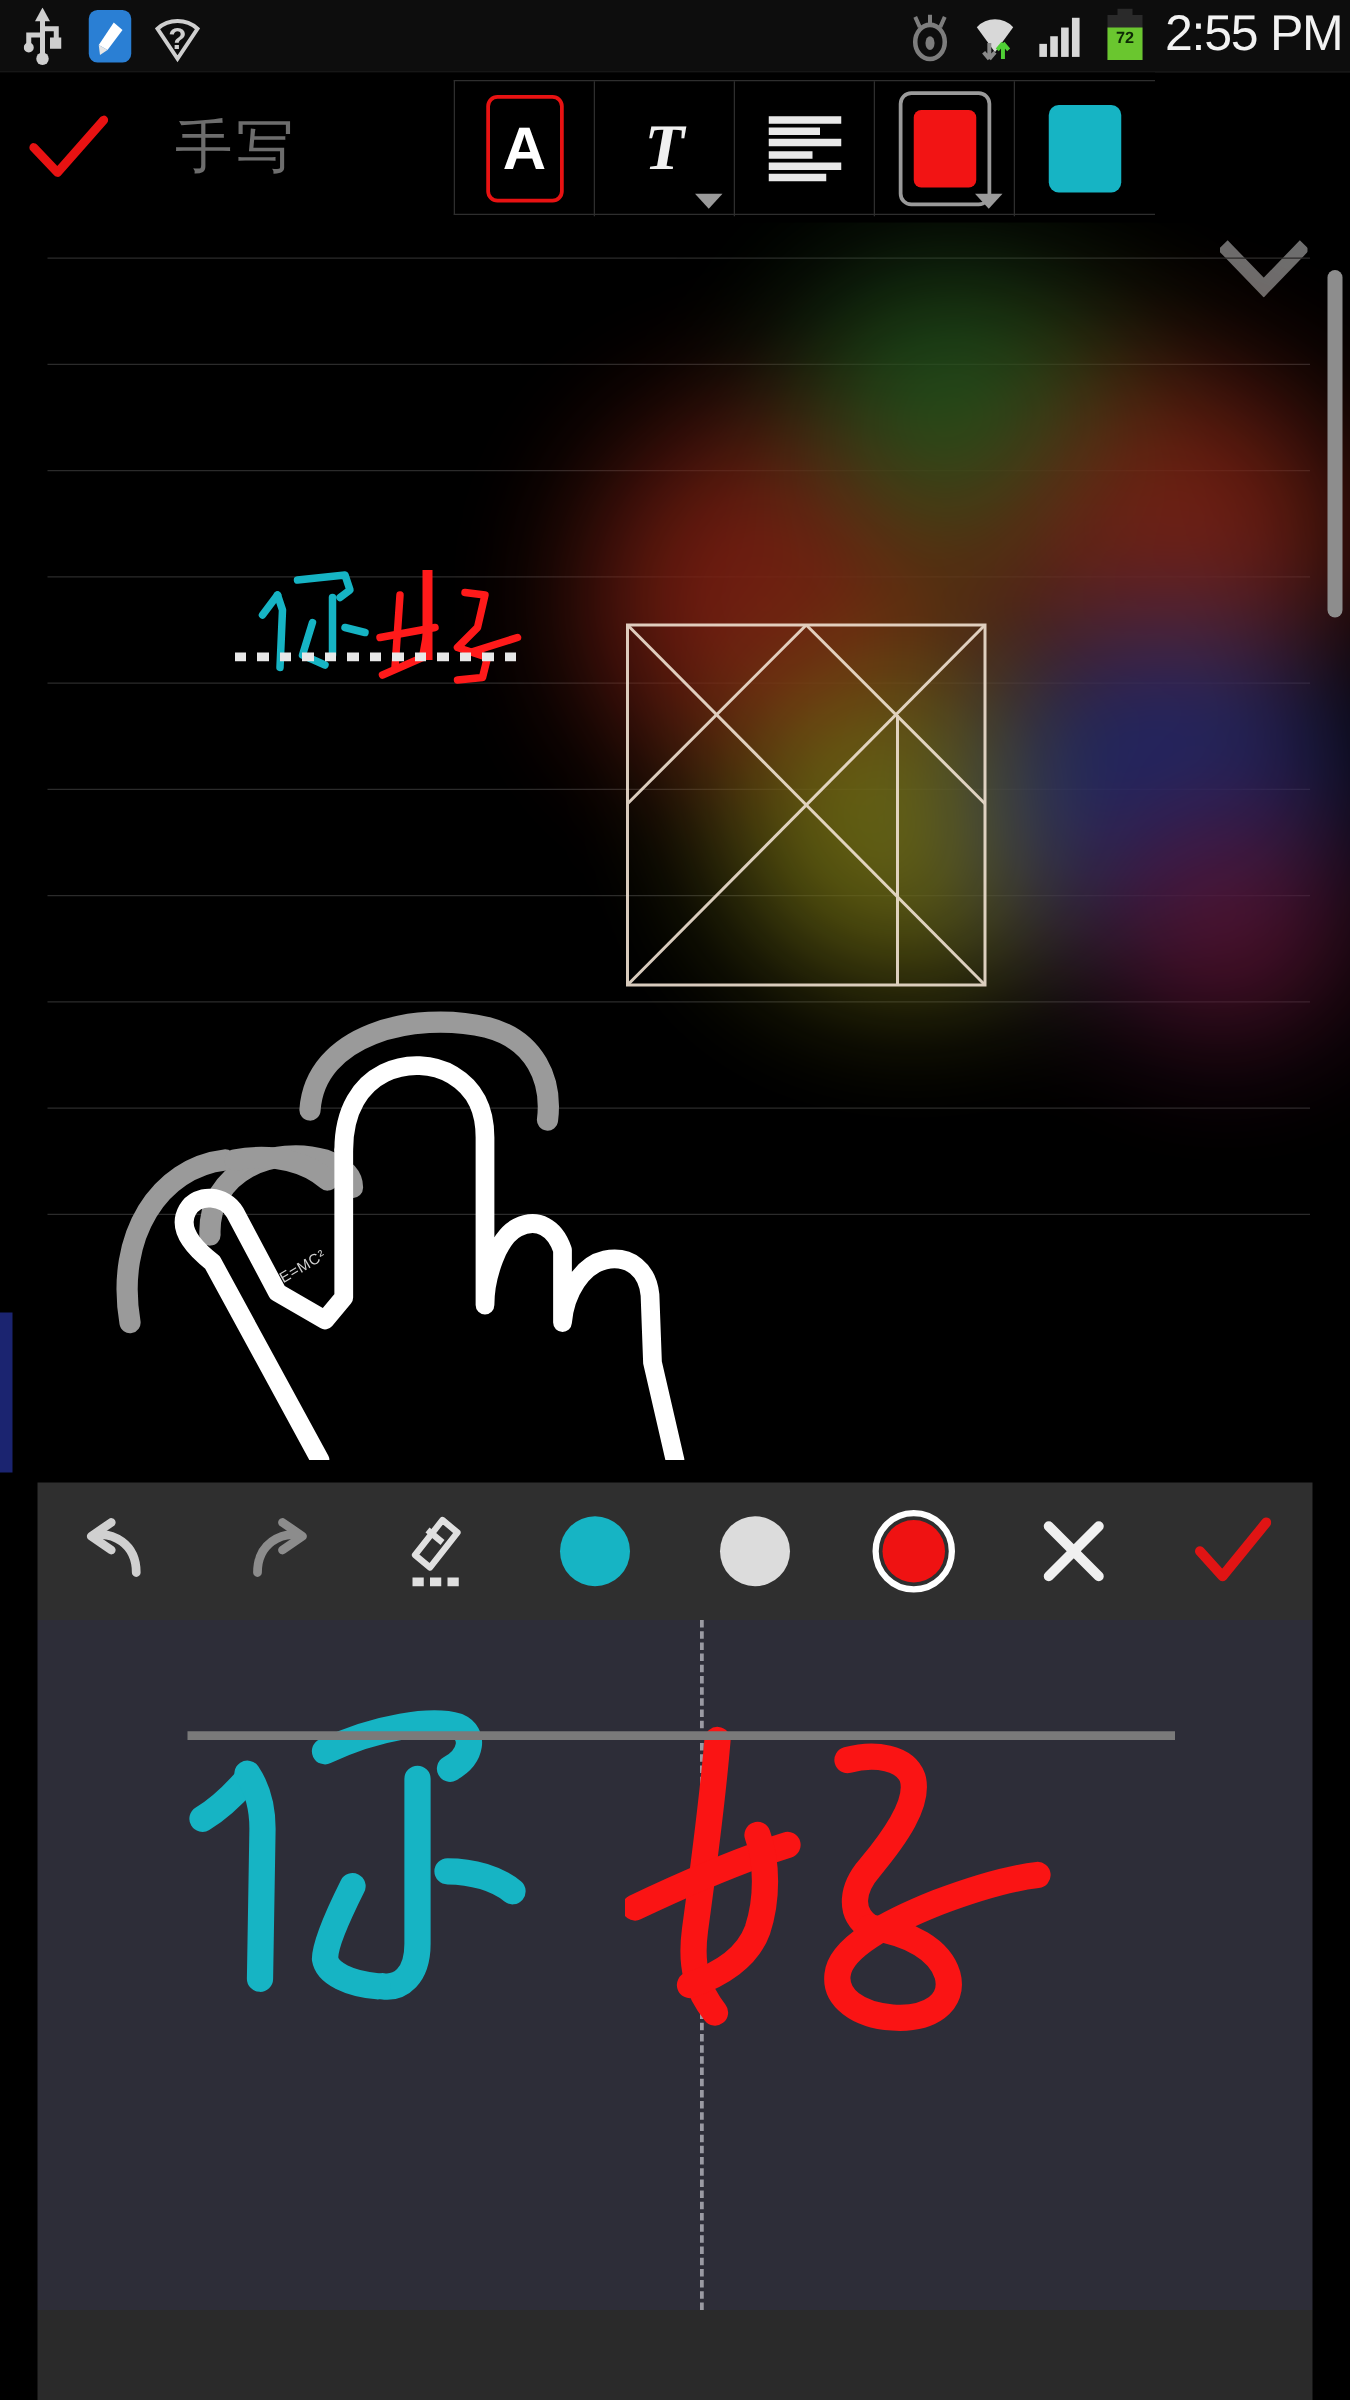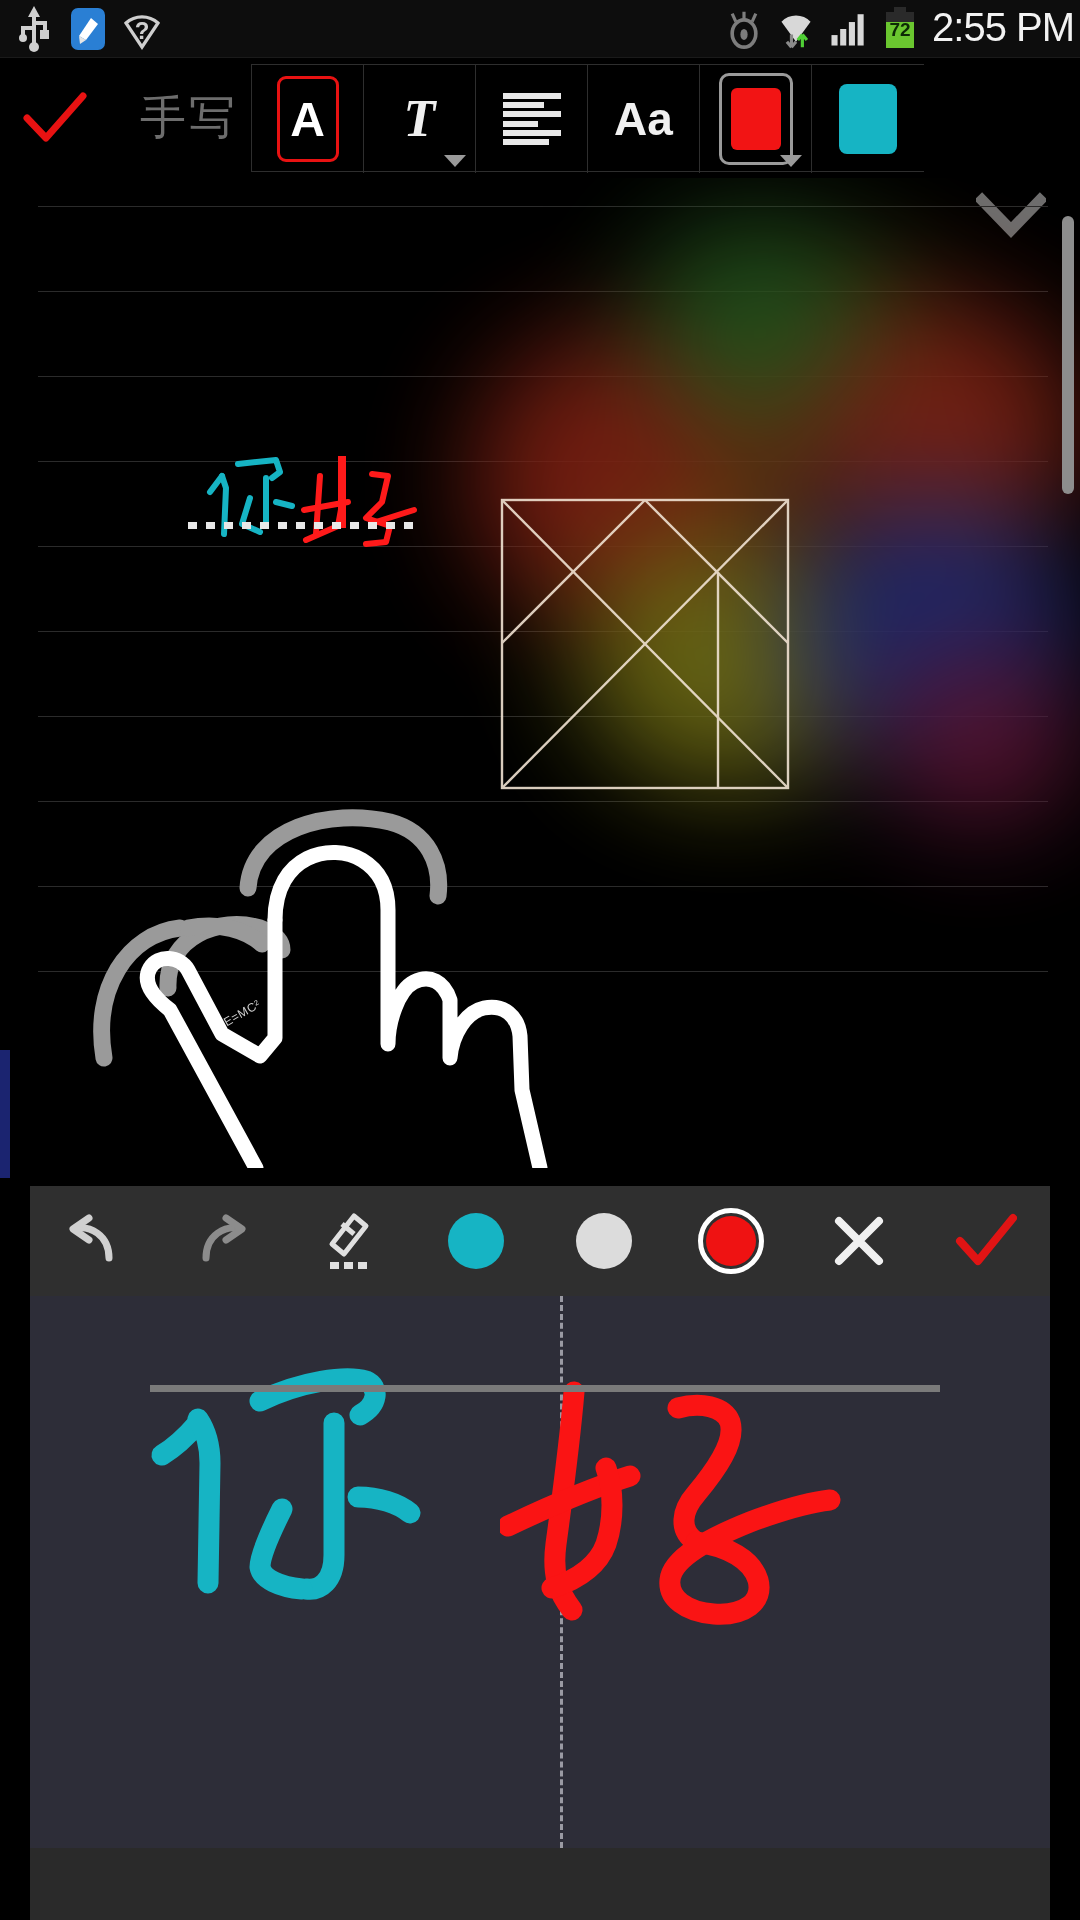--- a/index.html
+++ b/index.html
@@ -15,21 +15,21 @@
   .sb-left{ display:flex; align-items:center; gap:14px; padding-left:14px; }
   .sb-right{ margin-left:auto; display:flex; align-items:center; gap:12px; padding-right:6px; }
   .sb-icon{ width:40px; height:44px; display:flex; align-items:center; justify-content:center; }
   .sb-icon svg{ display:block; }
   .sb-clock{ color:#f2f2f2; font-size:40px; letter-spacing:-1px; font-weight:400; line-height:1;
              padding-bottom:3px; }
   .batt-wrap{ position:relative; width:40px; height:46px; display:flex; align-items:center; justify-content:center; }
   .batt-body{ position:absolute; left:6px; top:6px; width:28px; height:36px; background:#2a2a2a; }
   .batt-fill{ position:absolute; left:6px; bottom:4px; width:28px; height:26px; background:#6ac62f; }
   .batt-cap{ position:absolute; left:14px; top:1px; width:12px; height:5px; background:#2a2a2a; }
-  .batt-num{ position:relative; z-index:3; color:#0d2a05; font-size:19px; font-weight:bold; line-height:1;
+  .batt-num{ position:relative; z-index:3; color:#0d2a05; font-size:13px; font-weight:bold; line-height:1;
              margin-top:2px; }
 
   
   #top-toolbar{
     position:absolute; left:0; top:58px; width:924px; height:120px;
     background:#000; display:flex; align-items:center;
   }
   #confirm-top{ width:110px; height:120px; display:flex; align-items:center; justify-content:center; }
   #mode-label{ color:#6d6d6d; font-size:46px; margin-left:30px; letter-spacing:3px; }
   #format-group{ margin-left:auto; height:108px; display:flex; border:1px solid #2e2e2e;
@@ -178,23 +178,20 @@
       <span class="align-icon">
         <i style="width:100%"></i>
           <i style="width:72%"></i>
           <i style="width:100%"></i>
         <i style="width:62%"></i>
           <i style="width:100%"></i>
           <i style="width:80%"></i>
       </span>
     </div>
 
-    <div class="fmt-btn">
-      <span class="glyph">Aa</span>
-    </div>
 
     <div class="fmt-btn">
       <span class="sw-frame">
         <span class="sw-chip" style="background:#f21414"></span>
       </span>
       <span class="caret"></span>
     </div>
 
     <div class="fmt-btn">
       <span class="sw-plain" style="background:#16b4c4"></span>

